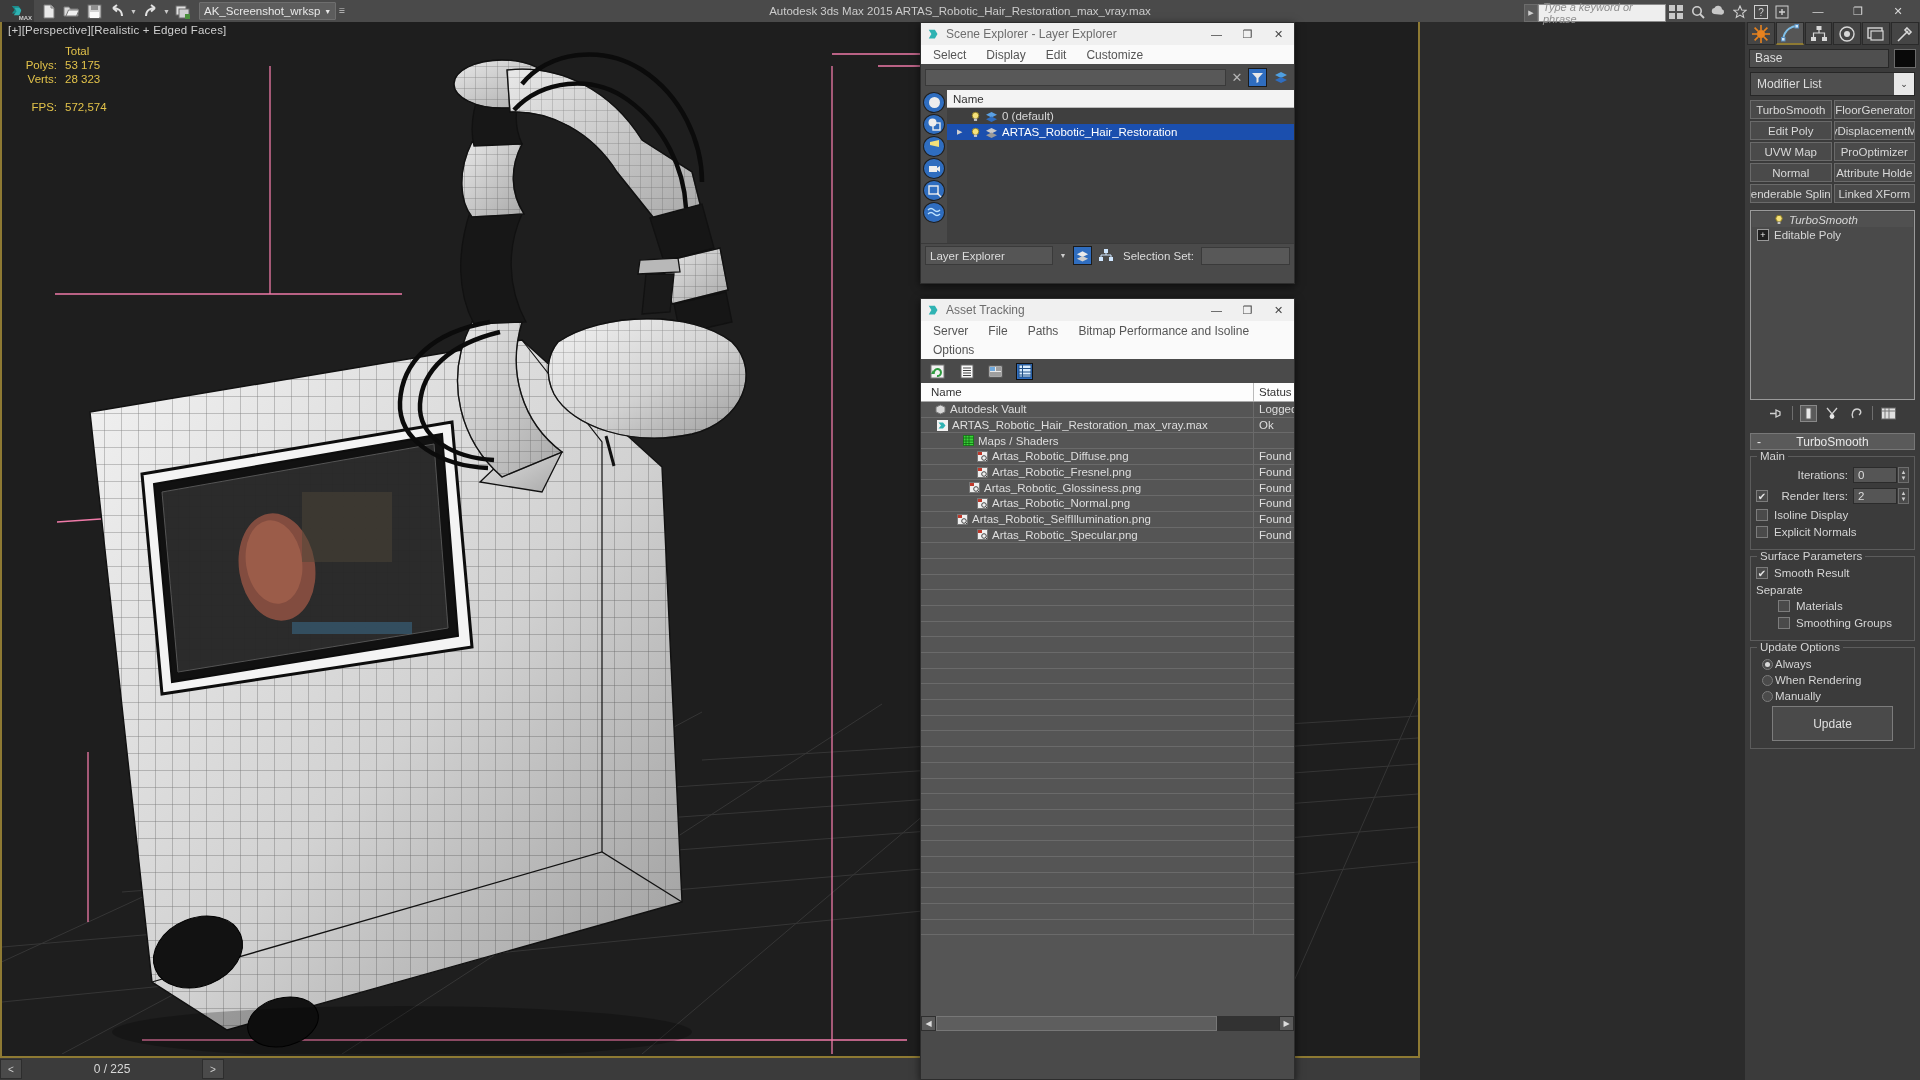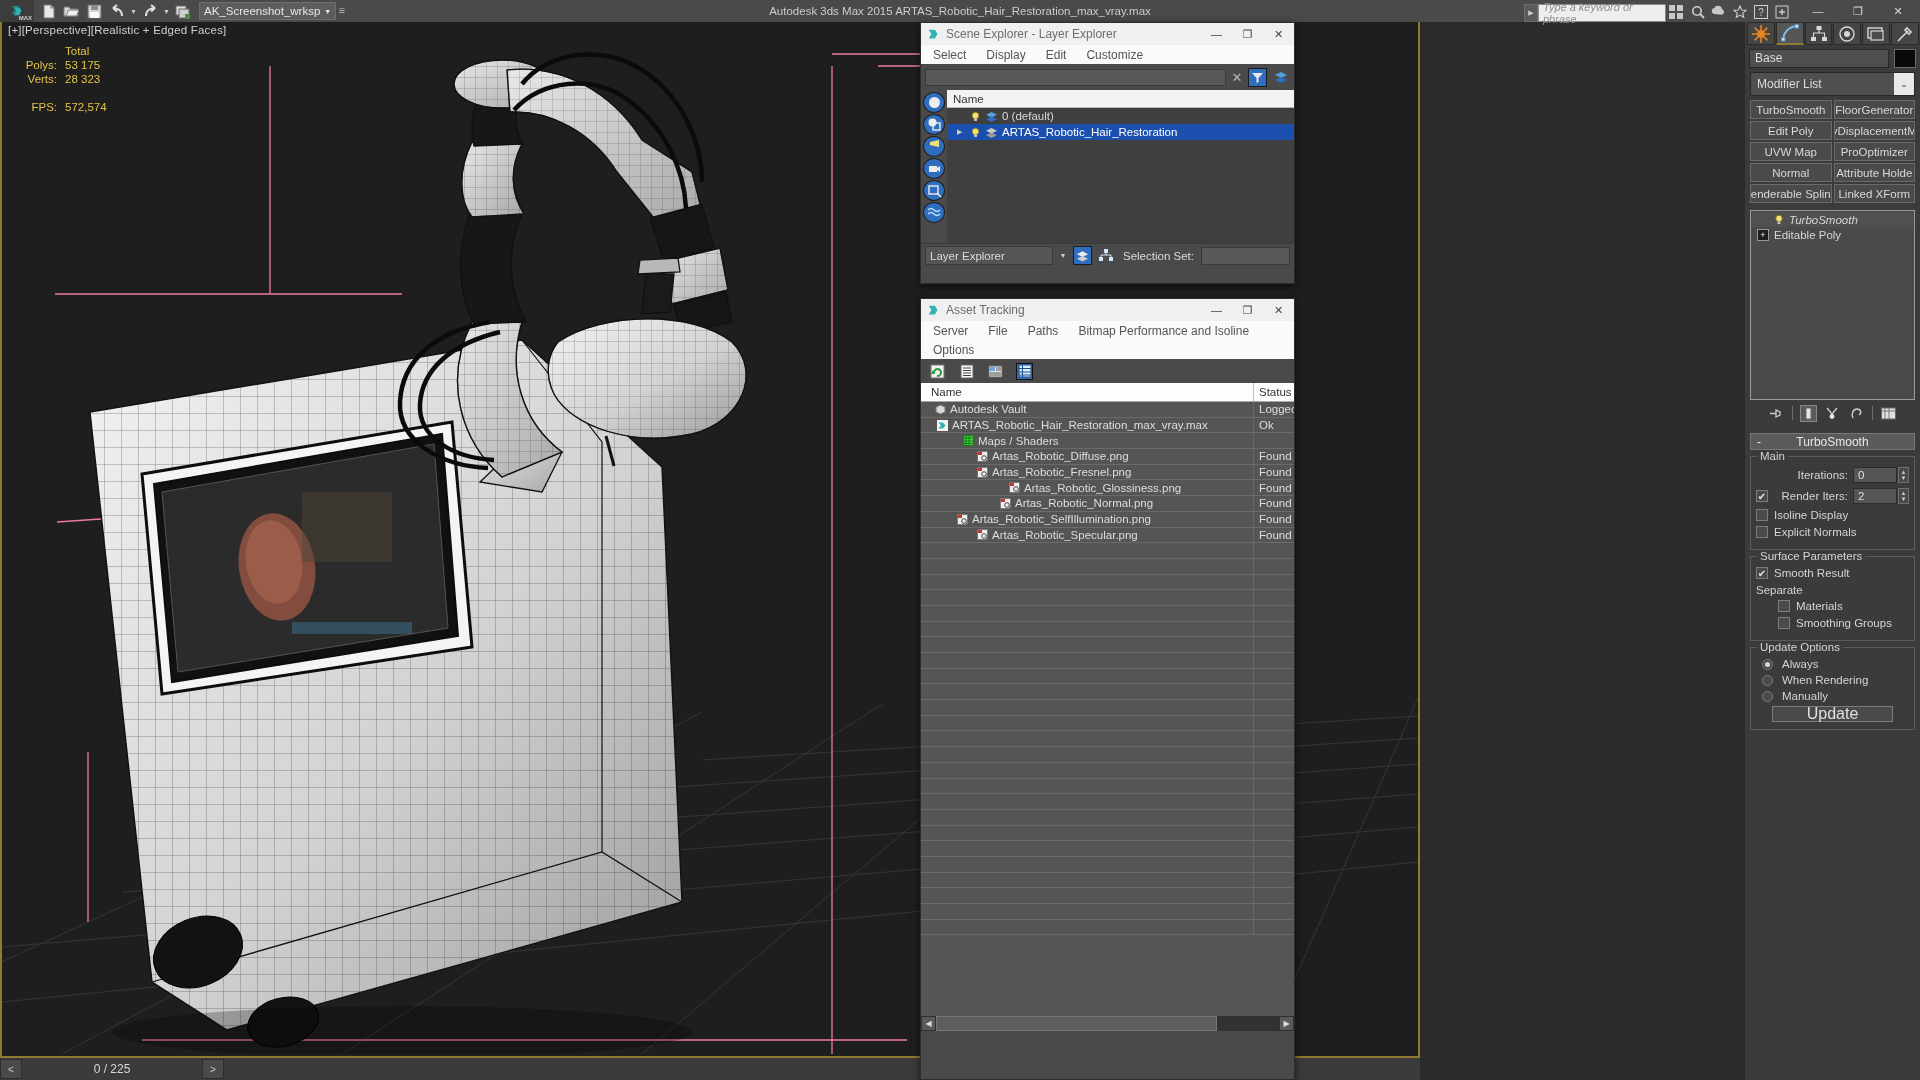--- a/index.html
+++ b/index.html
@@ -199,23 +199,23 @@
   .cp-spin { width:44px; height:16px; background:#555; border:1px solid #2b2b2b; color:#ddd;
     font-size:11.5px; display:flex; align-items:center; padding-left:4px;}
   .cp-spinbtns { width:11px; height:16px; background:#4a4a4a; border:1px solid #6e6e6e; margin-left:1px;
     display:flex; flex-direction:column; align-items:center; justify-content:center; color:#ccc; font-size:6px; line-height:6px;}
   .cp-check { display:flex; align-items:center; gap:6px; font-size:11.5px; color:#d4d4d4; margin-bottom:5px;}
   .cb { width:12px; height:12px; background:#4a4a4a; border:1px solid #7c7c7c; display:flex;
     align-items:center; justify-content:center; font-size:10px; color:#e6e6e6; flex:none;}
   .rb { width:11px; height:11px; border-radius:50%; background:#4a4a4a; border:1px solid #7c7c7c;
     display:flex; align-items:center; justify-content:center; flex:none;}
   .rb .dot { width:5px; height:5px; border-radius:50%; background:#d9d9d9;}
-  .cp-radio { display:flex; align-items:center; gap:9px; font-size:11.5px; color:#d4d4d4; margin-bottom:4px; padding-left:6px;}
-  .cp-updbtn { height:16px; margin:4px 16px 1px 16px; background:#4a4a4a; border:1px solid #7c7c7c;
-    color:#e0e0e0; display:flex; align-items:center; justify-content:center; font-size:16px;}
+  .cp-radio { display:flex; align-items:center; gap:2px; font-size:11.5px; color:#d4d4d4; margin-bottom:4px; padding-left:6px;}
+  .cp-updbtn { height:35px; margin:4px 16px 1px 16px; background:#4a4a4a; border:1px solid #7c7c7c;
+    color:#e0e0e0; display:flex; align-items:center; justify-content:center; font-size:12px;}
 
   
   .statusbar { position:absolute; left:0; bottom:0; width:1420px; height:22px; background:#3b3b3b;
     display:flex; align-items:center; }
   .sb-prev, .sb-next { width:22px; height:20px; background:#4a4a4a; border:1px solid #2d2d2d;
     display:flex; align-items:center; justify-content:center; color:#cfcfcf; font-size:10px;}
   .sb-frame { width:180px; height:20px; background:#3b3b3b; display:flex; align-items:center;
     justify-content:center; color:#d8d8d8; font-size:12px;}
 
   svg { display:block; }
@@ -683,35 +683,35 @@
                   <rect x="1" y="1" width="4" height="3" fill="#c0392b"></rect>
                   <circle cx="7" cy="7" r="2.3" fill="none" stroke="#444" stroke-width="1"></circle>
                   <path d="M8.6 8.6 L10.4 10.4" stroke="#444" stroke-width="1"></path>
                 </svg>
               </span>
               <span>Artas_Robotic_Fresnel.png</span>
             </div>
             <div class="st">Found</div>
           </div>
           <div class="at-row">
-            <div class="nm" style="padding-left:88px">
+            <div class="nm" style="padding-left:48px">
               <span class="ficon">
                 <svg width="11" height="11" viewBox="0 0 11 11">
                   <rect x="0.5" y="0.5" width="10" height="10" fill="#efefef" stroke="#777"></rect>
                   <rect x="1" y="1" width="4" height="3" fill="#c0392b"></rect>
                   <circle cx="7" cy="7" r="2.3" fill="none" stroke="#444" stroke-width="1"></circle>
                   <path d="M8.6 8.6 L10.4 10.4" stroke="#444" stroke-width="1"></path>
                 </svg>
               </span>
               <span>Artas_Robotic_Glossiness.png</span>
             </div>
             <div class="st">Found</div>
           </div>
           <div class="at-row">
-            <div class="nm" style="padding-left:79px">
+            <div class="nm" style="padding-left:56px">
               <span class="ficon">
                 <svg width="11" height="11" viewBox="0 0 11 11">
                   <rect x="0.5" y="0.5" width="10" height="10" fill="#efefef" stroke="#777"></rect>
                   <rect x="1" y="1" width="4" height="3" fill="#c0392b"></rect>
                   <circle cx="7" cy="7" r="2.3" fill="none" stroke="#444" stroke-width="1"></circle>
                   <path d="M8.6 8.6 L10.4 10.4" stroke="#444" stroke-width="1"></path>
                 </svg>
               </span>
               <span>Artas_Robotic_Normal.png</span>
             </div>

